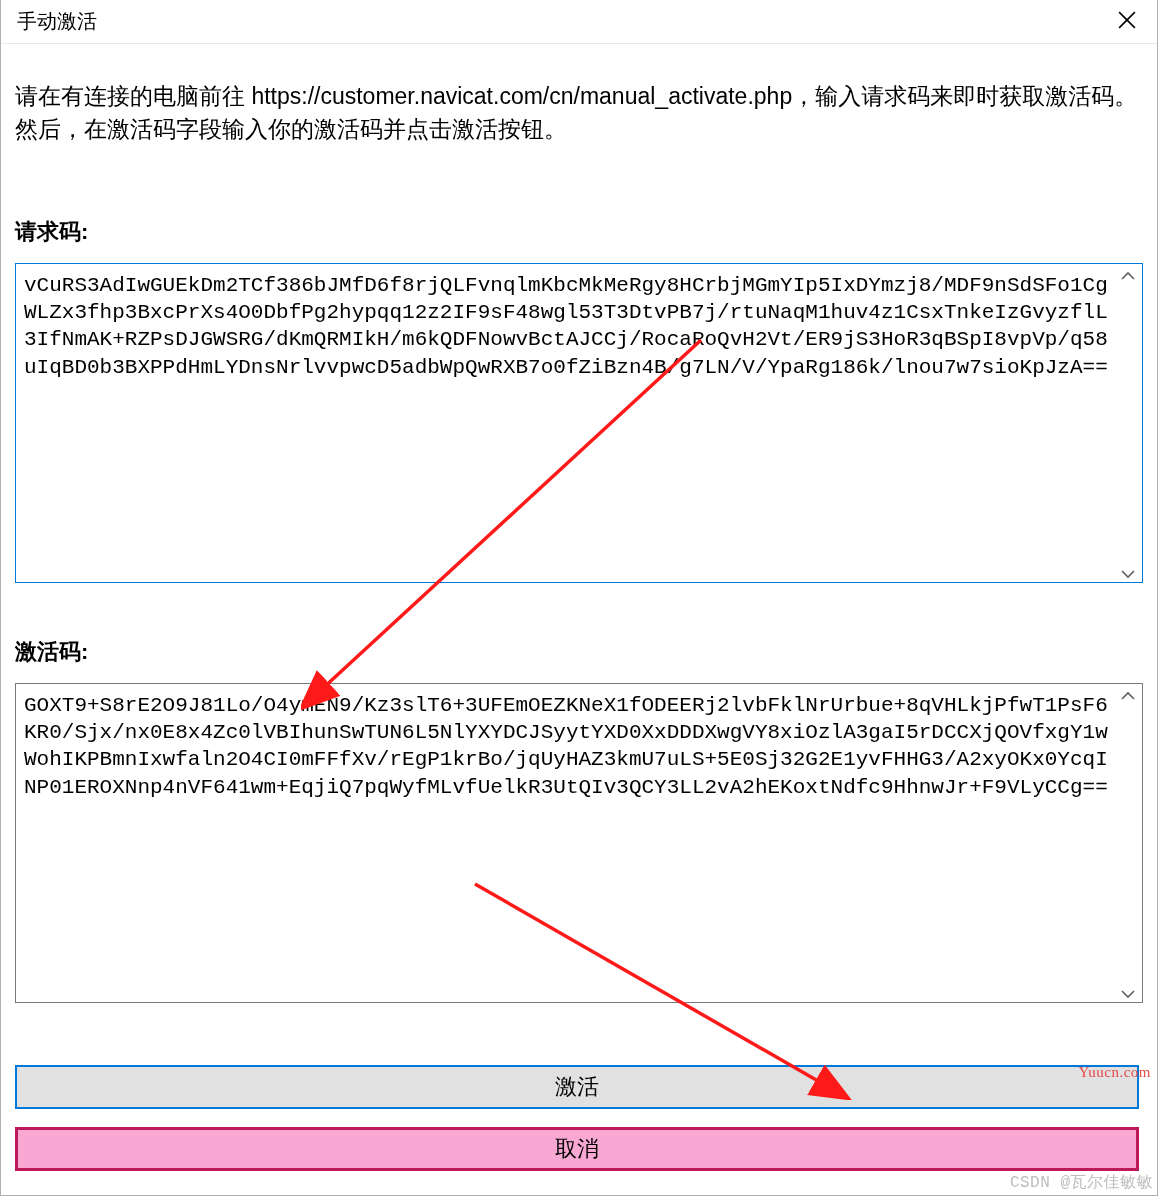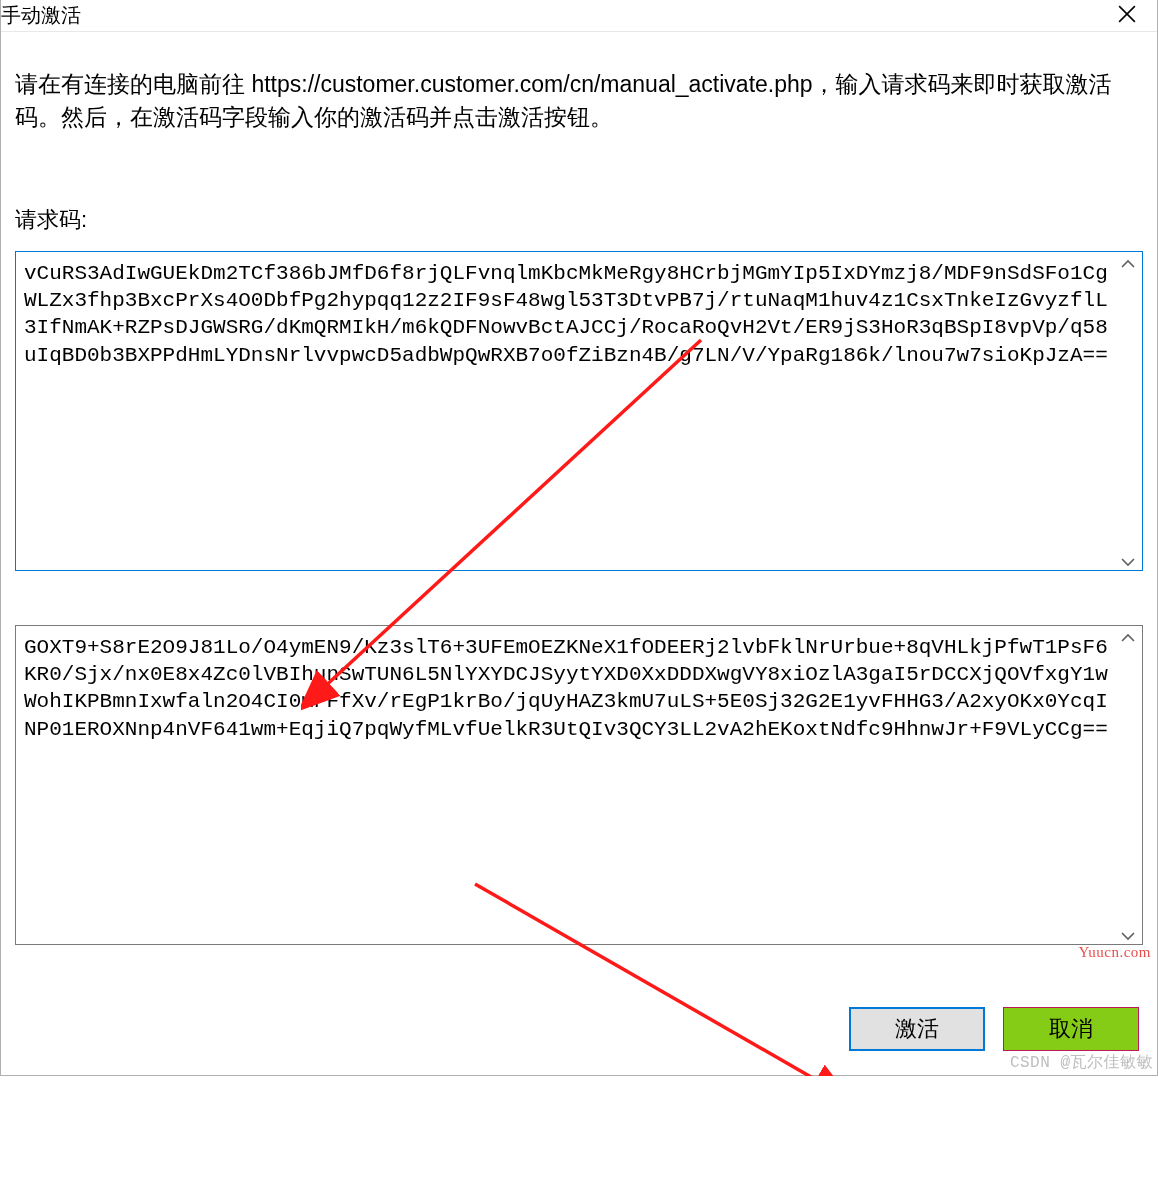--- a/index.html
+++ b/index.html
@@ -14,22 +14,22 @@
       border: 1px solid #b0b0b0;
       border-top: none;
       width: 1158px;
       background: #fff;
       position: relative;
     }
     .titlebar {
       display: flex;
       align-items: center;
       justify-content: space-between;
-      height: 32px;
-      padding: 0 0 0 0;
+      height: 44px;
+      padding: 0 0 0 16px;
       border-bottom: 1px solid #e8e8e8;
     }
     .title-text {
       font-size: 20px;
       color: #000;
     }
     .close-btn {
       width: 60px;
       height: 44px;
       display: flex;
@@ -45,20 +45,21 @@
       font-size: 23px;
       line-height: 1.45;
       color: #000;
       margin: 24px 0 70px 0;
       word-break: break-all;
     }
     .section-label {
       font-size: 22px;
       color: #000;
       margin-bottom: 16px;
+      font-weight: bold;
     }
     .textarea-wrap {
       position: relative;
       margin-bottom: 50px;
     }
     textarea {
       width: 100%;
       font-family: Consolas, "Courier New", monospace;
       font-size: 21px;
       line-height: 1.3;
@@ -92,27 +93,28 @@
     }
     .scroll-caret.up { top: 6px; }
     .scroll-caret.down { bottom: 6px; }
     .scroll-caret svg { width: 14px; height: 10px; }
     .button-row {
       display: flex;
       justify-content: flex-end;
       gap: 18px;
       padding: 14px 4px 6px 0;
       margin-top: 44px;
+      flex-direction: column;
     }
     .btn {
       min-width: 136px;
       height: 44px;
       font-size: 22px;
-      background: #84cc16;
-      border: 1px solid #be185d;
+      background: #f9a8d4;
+      border: 3px solid #be185d;
       cursor: pointer;
       font-family: inherit;
       color: #000;
       padding: 0 12px;
     }
     .btn.primary {
       border: 2px solid #0078d7;
       background: #e1e1e1;
     }
     .annotation-arrow {
@@ -154,37 +156,38 @@
         <svg viewBox="0 0 16 16">
             <line x1="1" y1="1" x2="15" y2="15" stroke="#000" stroke-width="1.4"></line>
             <line x1="15" y1="1" x2="1" y2="15" stroke="#000" stroke-width="1.4"></line>
           </svg>
       </span>
     </div>
   </div>
 
   <div class="content">
 
-    <div class="instructions">请在有连接的电脑前往 https://customer.customer.com/cn/manual_activate.php，输入请求码来即时获取激活码。然后，在激活码字段输入你的激活码并点击激活按钮。</div>
+    <div class="instructions">请在有连接的电脑前往 https://customer.navicat.com/cn/manual_activate.php，输入请求码来即时获取激活码。然后，在激活码字段输入你的激活码并点击激活按钮。</div>
 
     <div class="section-label">请求码:</div>
     <div class="textarea-wrap">
       <textarea id="request-code" style="">vCuRS3AdIwGUEkDm2TCf386bJMfD6f8rjQLFvnqlmKbcMkMeRgy8HCrbjMGmYIp5IxDYmzj8/MDF9nSdSFo1CgWLZx3fhp3BxcPrXs4O0DbfPg2hypqq12z2IF9sF48wgl53T3DtvPB7j/rtuNaqM1huv4z1CsxTnkeIzGvyzflL3IfNmAK+RZPsDJGWSRG/dKmQRMIkH/m6kQDFNowvBctAJCCj/RocaRoQvH2Vt/ER9jS3HoR3qBSpI8vpVp/q58uIqBD0b3BXPPdHmLYDnsNrlvvpwcD5adbWpQwRXB7o0fZiBzn4B/g7LN/V/YpaRg186k/lnou7w7sioKpJzA==</textarea>
       <div class="scroll-caret up">
         <svg viewBox="0 0 14 10">
             <path d="M1 8 L7 2 L13 8" fill="none" stroke="#606060" stroke-width="1.6"></path>
           </svg>
       </div>
       <div class="scroll-caret down">
         <svg viewBox="0 0 14 10">
             <path d="M1 2 L7 8 L13 2" fill="none" stroke="#606060" stroke-width="1.6"></path>
           </svg>
       </div>
     </div>
 
+    <div class="section-label">激活码:</div>
     <div class="textarea-wrap" style="margin-bottom:0;">
       <textarea id="activate-code" style="">GOXT9+S8rE2O9J81Lo/O4ymEN9/Kz3slT6+3UFEmOEZKNeX1fODEERj2lvbFklNrUrbue+8qVHLkjPfwT1PsF6KR0/Sjx/nx0E8x4Zc0lVBIhunSwTUN6L5NlYXYDCJSyytYXD0XxDDDXwgVY8xiOzlA3gaI5rDCCXjQOVfxgY1wWohIKPBmnIxwfaln2O4CI0mFFfXv/rEgP1krBo/jqUyHAZ3kmU7uLS+5E0Sj32G2E1yvFHHG3/A2xyOKx0YcqINP01EROXNnp4nVF641wm+EqjiQ7pqWyfMLvfUelkR3UtQIv3QCY3LL2vA2hEKoxtNdfc9HhnwJr+F9VLyCCg==</textarea>
       <div class="scroll-caret up">
         <svg viewBox="0 0 14 10">
             <path d="M1 8 L7 2 L13 8" fill="none" stroke="#606060" stroke-width="1.6"></path>
           </svg>
       </div>
       <div class="scroll-caret down">
         <svg viewBox="0 0 14 10">
             <path d="M1 2 L7 8 L13 2" fill="none" stroke="#606060" stroke-width="1.6"></path>

